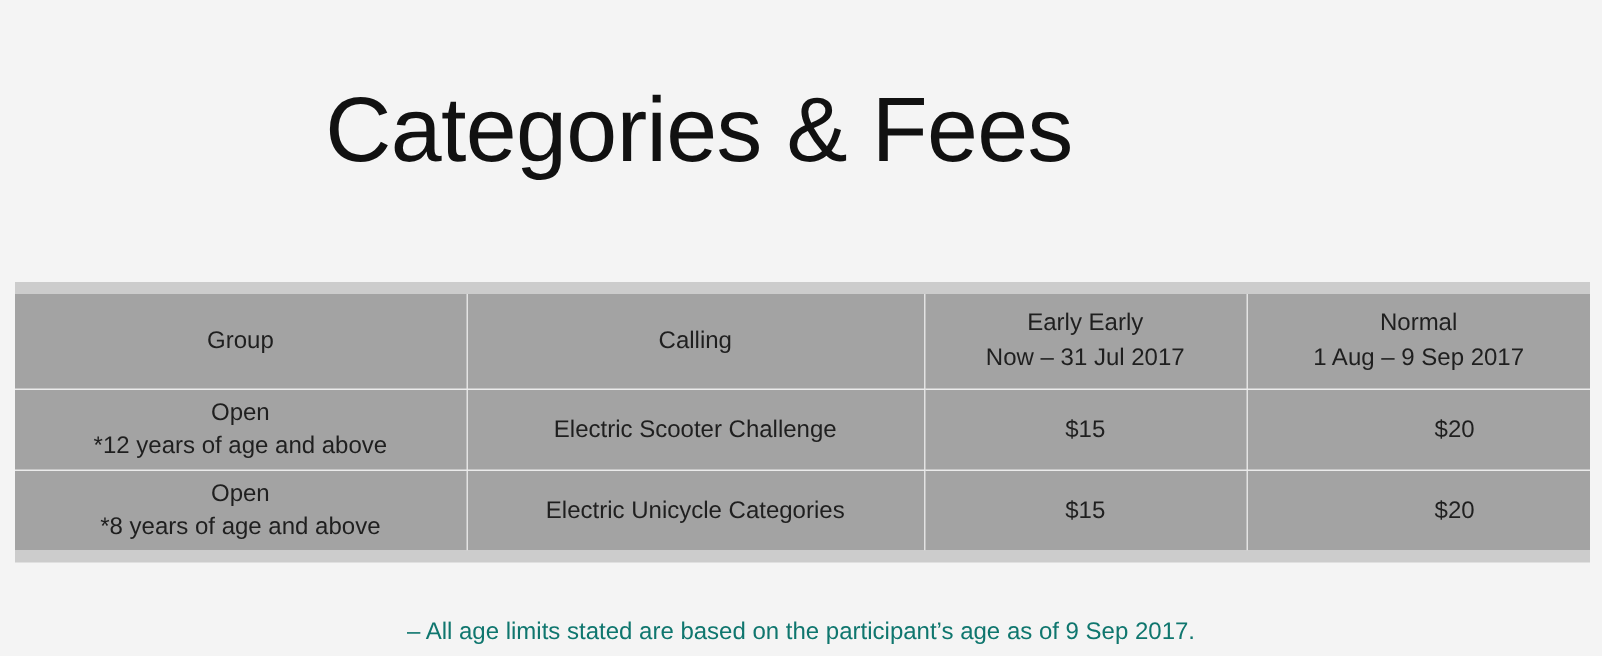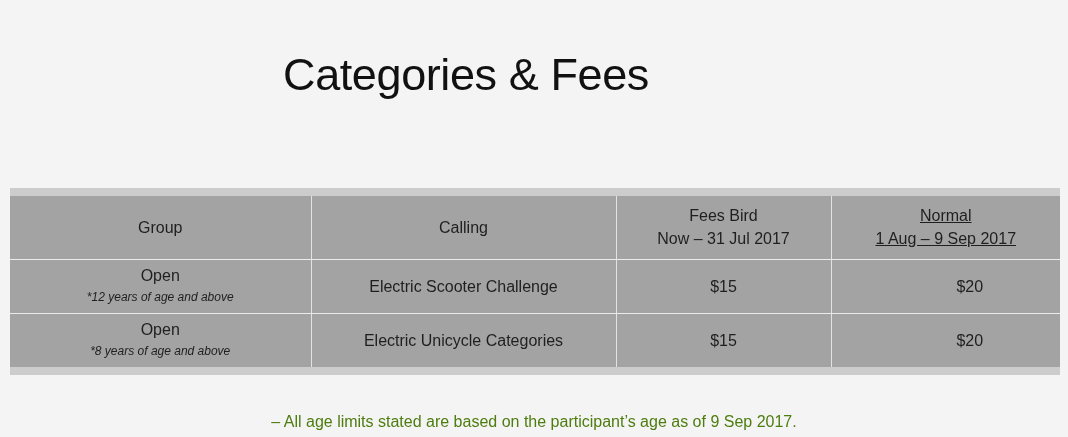--- a/index.html
+++ b/index.html
@@ -21,21 +21,21 @@
     background: #f4f4f4;
   }
 
   
   .page-title {
     position: absolute;
     top: 12px;
     left: 0;
     width: 932px;
     text-align: center;
-    font-size: 45px;
+    font-size: 61px;
     font-weight: 400;
     letter-spacing: -0.4px;
     color: #111111;
     line-height: 66px;
   }
 
   
   .intro {
     position: absolute;
     top: 112px;
@@ -79,53 +79,52 @@
   .col-early   { width: 215px; }
   .col-normal  { width: 229px; }
 
   .head-row th {
     height: 63px;
     font-size: 16px;
     line-height: 22px;
     border-bottom: 1px solid #ebebeb;
     border-right: 1px solid #e3e3e3;
   }
-  .head-row th:last-child { border-right: none; text-decoration: underline; }
+  .head-row th:last-child { border-right: none; }
 
   .body-row td {
     height: 53px;
     font-size: 16px;
     line-height: 22px;
     border-bottom: 1px solid #ebebeb;
     border-right: 1px solid #e3e3e3;
   }
   .body-row td:last-child { border-right: none; padding-left: 48px; }
   .body-row:last-child td { border-bottom: none; }
   .note-italic {
     display: block;
-    font-style: italic;
-    font-size: 12px;
+    font-size: 16px;
     line-height: 21px;
   }
   .sub-dates {
     display: block;
     font-size: 16px;
     line-height: 23px;
   }
 
   
   .footnote {
     position: absolute;
     top: 395px;
     left: 0;
     width: 1068px;
     text-align: center;
     font-size: 16px;
     line-height: 22px;
-    color: #4d7c0f;
+    color: #0f766e;
   }
 </style>
 </head>
 <body>
 
 <div class="page">
 
   <h1 class="page-title">Categories &amp; Fees</h1>
 
 
@@ -142,21 +141,21 @@
       </colgroup>
       <thead>
         <tr class="head-row">
           <th>
             <span>Group</span>
           </th>
           <th>
             <span>Calling</span>
           </th>
           <th>
-            <span>Fees Bird</span>
+            <span>Early Early</span>
             <span class="sub-dates">Now – 31 Jul 2017</span>
           </th>
           <th>
             <span>Normal</span>
             <span class="sub-dates">1 Aug – 9 Sep 2017</span>
           </th>
         </tr>
       </thead>
       <tbody>
         <tr class="body-row">

